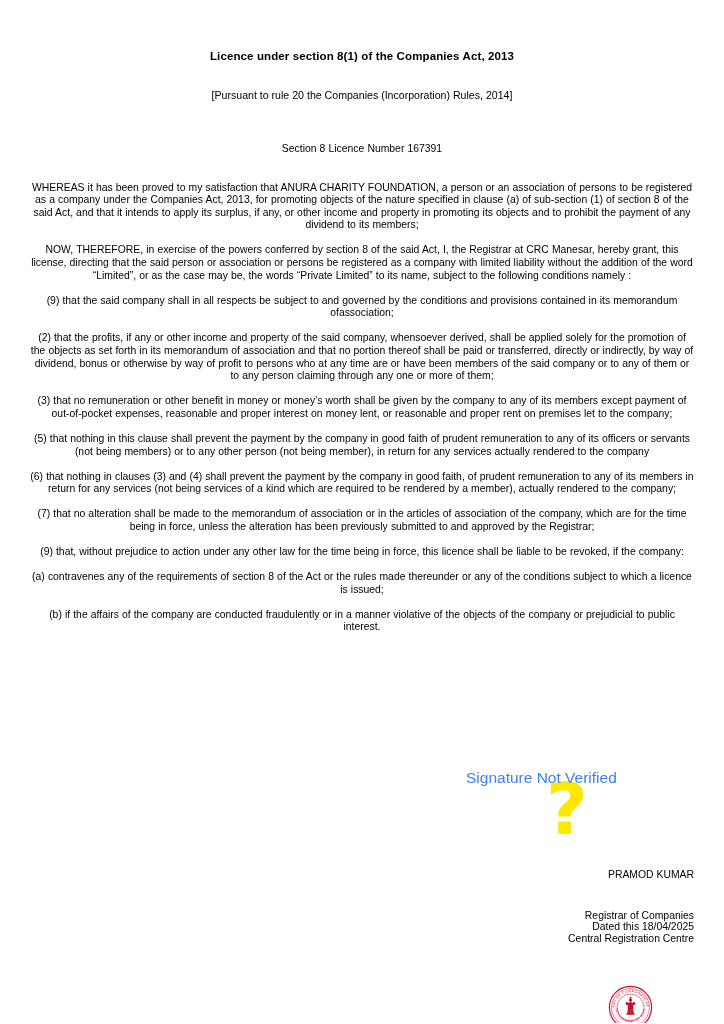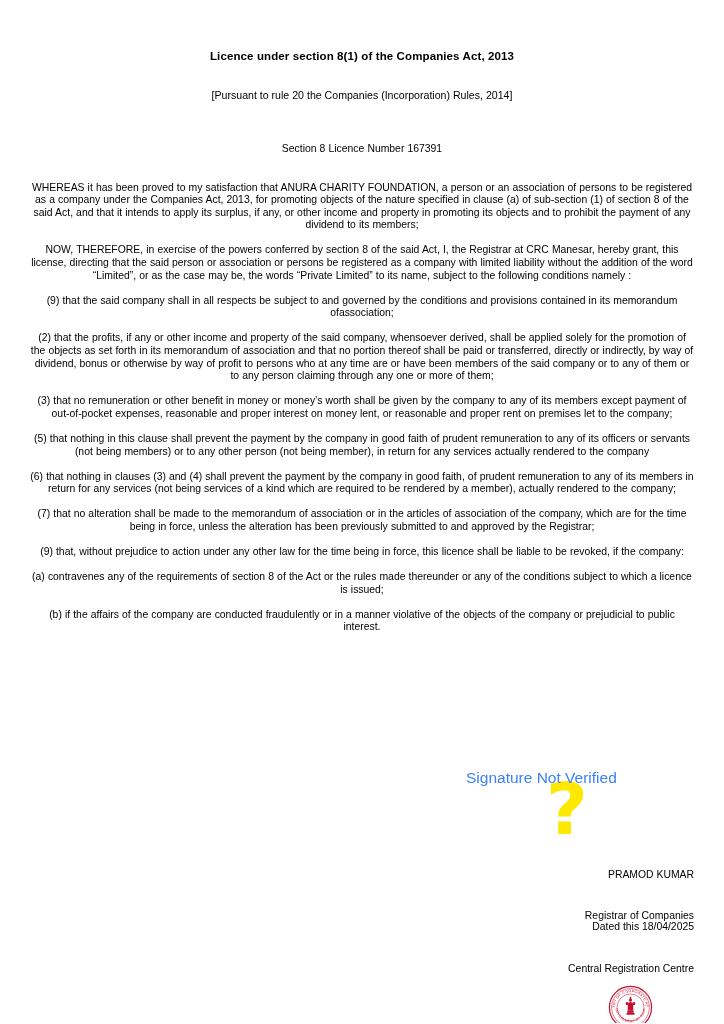--- a/index.html
+++ b/index.html
@@ -91,21 +91,21 @@
     position: absolute;
     right: 30px;
     text-align: right;
     font-size: 10.4px;
     line-height: 13px;
     white-space: nowrap;
   }
   .f-name   { top: 860px; margin-top: 8px; }
   .f-role   { top: 886px; }
   .f-roc    { top: 909px; }
-  .f-crc    { top: 932px; margin-top: 30px; }
+  .f-crc    { top: 932px; }
   .f-dated  { top: 920px; }
   .seal {
     position: absolute;
     left: 608px;
     top: 985px;
     width: 45px;
     height: 45px;
     z-index: 2;
   }
 </style>

